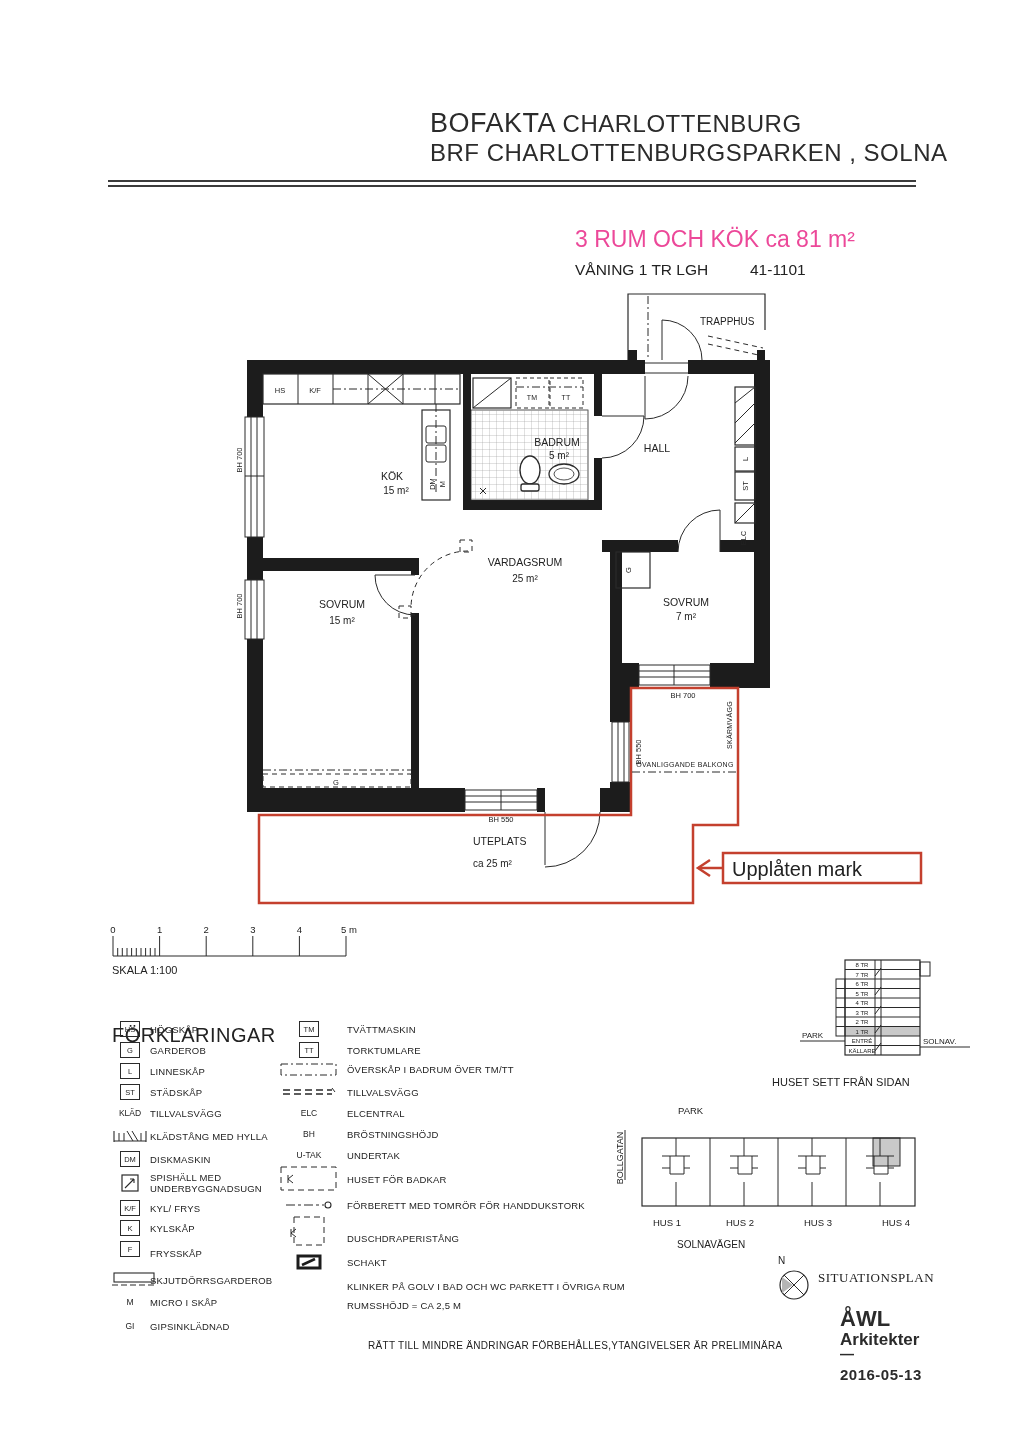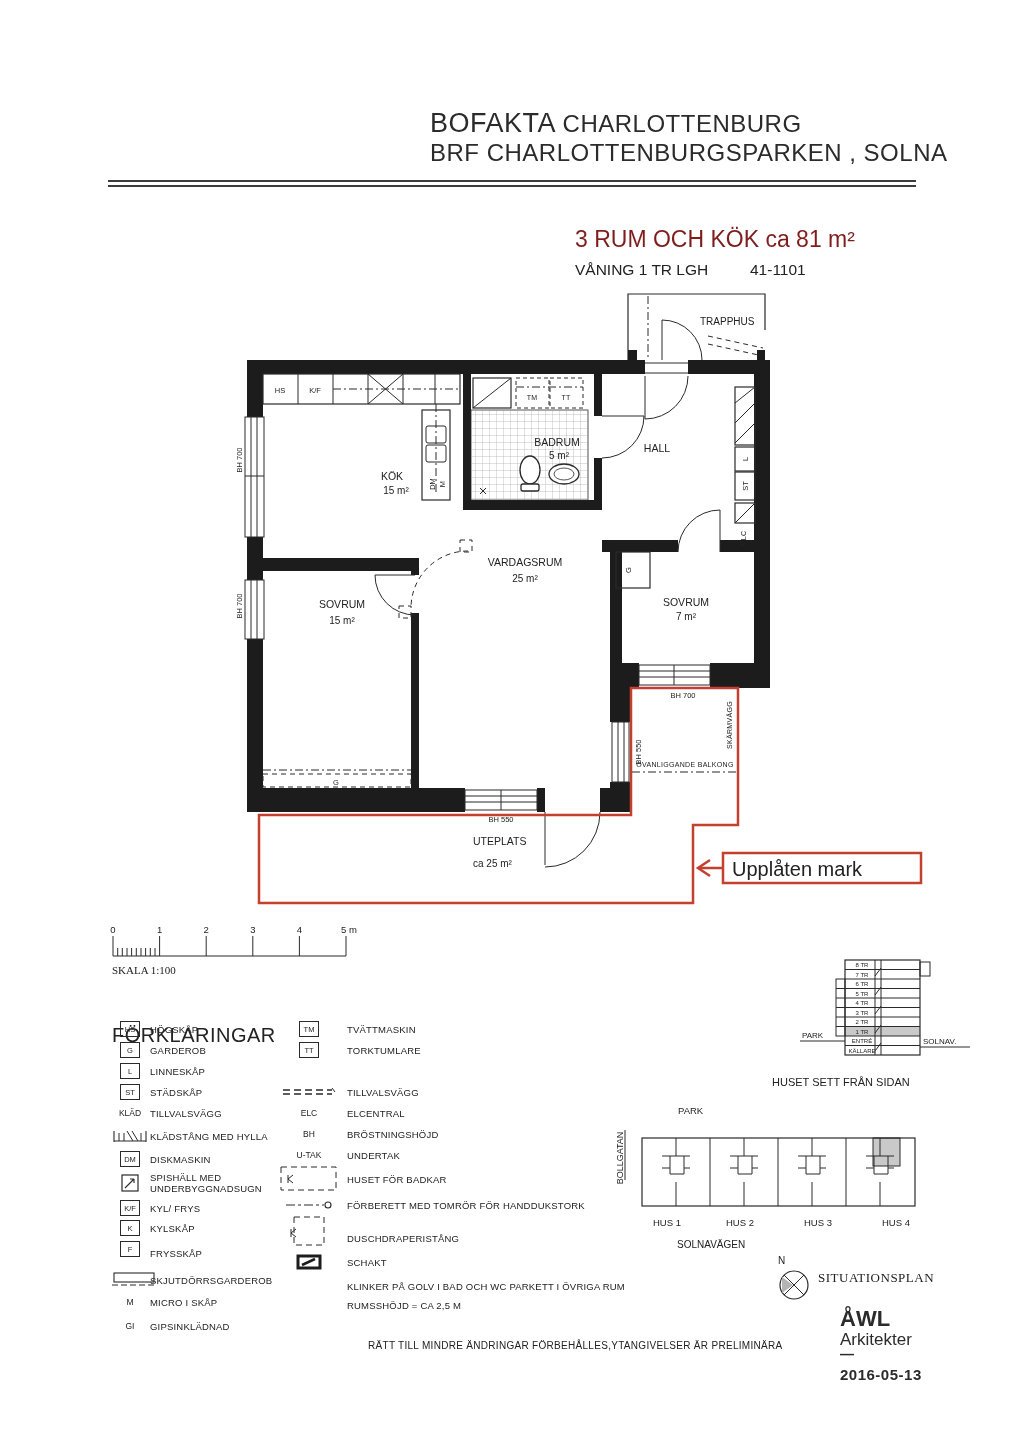--- a/index.html
+++ b/index.html
@@ -4,54 +4,54 @@
 <style>
   html,body{margin:0;padding:0;background:#e8e8e8;}
   .sheet{position:relative;width:1024px;height:1448px;background:#ffffff;overflow:hidden;
          font-family:"Liberation Sans",sans-serif;color:#1d1d1d;}
   .abs{position:absolute;}
   
   .hdr-line1{font-size:27px;letter-spacing:.5px;color:#2b2b2b;white-space:nowrap;}
   .hdr-line1 .proj{font-size:24px;}
   .hdr-line2{font-size:24px;letter-spacing:.5px;color:#2b2b2b;white-space:nowrap;}
   .rule{border-top:2px solid #3c3c3c;border-bottom:2px solid #3c3c3c;height:3px;}
-  .apt-title{font-size:23px;color:#7f1d1d;white-space:nowrap;}
+  .apt-title{font-size:23px;color:#ec4899;white-space:nowrap;}
   .apt-sub{font-size:15.5px;color:#222;white-space:nowrap;}
   
   svg text{fill:#222;}
   .thin{fill:none;stroke:#2a2a2a;stroke-width:1.2;}
   .thin2{fill:none;stroke:#2a2a2a;stroke-width:1;}
   .wall{fill:#1c1c1c;}
   .dashdot{fill:none;stroke:#2a2a2a;stroke-width:1;stroke-dasharray:8 3 2 3;}
   .dashed{fill:none;stroke:#2a2a2a;stroke-width:1;stroke-dasharray:5 4;}
   .redln{fill:none;stroke:#c4402e;stroke-width:2.5;}
   .rm{font-size:10.5px;text-anchor:middle;}
   .rm2{font-size:10px;text-anchor:middle;}
   .ann{font-size:7.5px;text-anchor:middle;}
   .ann2{font-size:7px;text-anchor:middle;letter-spacing:.3px;}
   .cab{font-size:7.5px;text-anchor:middle;}
   .upl{font-size:20px;fill:#222;}
   
-  .skala{font-size:11px;color:#222;font-family:Liberation Serif, serif;}
+  .skala{font-size:11px;color:#222;}
   .leg-title{font-size:20px;letter-spacing:.5px;color:#222;margin-top:36px;}
   .lrow{position:absolute;left:112px;width:200px;height:20px;}
   .rrow{position:absolute;left:278px;width:480px;height:20px;}
   .sym{position:absolute;left:0;top:0;bottom:0;width:36px;display:flex;align-items:center;justify-content:center;}
   .rrow .sym{width:62px;}
   .bx{border:1.6px solid #2a2a2a;min-width:12px;height:13px;padding:1px 3px 0 3px;display:flex;
       align-items:center;justify-content:center;font-size:7.5px;color:#222;}
   .tsym{font-size:8.5px;color:#222;}
   .lab{position:absolute;left:38px;top:50%;transform:translateY(-50%);font-size:9.5px;color:#222;white-space:nowrap;letter-spacing:.2px;}
   .rrow .lab{left:69px;}
   .lab2{line-height:1.2;}
   
   .cap{font-size:11px;color:#222;white-space:nowrap;}
   .sit-cap{font-size:13px;color:#222;letter-spacing:.5px;}
   .awl1{font-size:22px;font-weight:bold;color:#2b2b2b;}
-  .awl2{font-size:17px;font-weight:normal;color:#2b2b2b;}
+  .awl2{font-size:17px;font-weight:bold;color:#2b2b2b;}
   .awl3{font-size:14px;font-weight:bold;color:#2b2b2b;}
   .awl4{font-size:15px;font-weight:bold;color:#2b2b2b;letter-spacing:.5px;}
   .disc{font-size:10px;color:#222;letter-spacing:.3px;white-space:nowrap;}
 </style>
 </head>
 <body>
 
 <div class="sheet">
 
   <div class="abs" style="left:430px;top:108px;">
@@ -360,20 +360,28 @@
       <span class="sym">
         <span class="bx">TM</span>
       </span>
       <span class="lab">TVÄTTMASKIN</span>
     </div>
   <div class="rrow" style="top:1040px">
       <span class="sym">
         <span class="bx">TT</span>
       </span>
       <span class="lab">TORKTUMLARE</span>
+    </div>
+  <div class="rrow" style="top:1059px">
+      <span class="sym">
+        <svg width="58" height="15">
+          <rect x="1" y="2" width="55" height="11" fill="none" stroke="#2a2a2a" stroke-width="1" stroke-dasharray="7 3 2 3"></rect>
+        </svg>
+      </span>
+      <span class="lab">ÖVERSKÅP I BADRUM ÖVER TM/TT</span>
     </div>
   <div class="rrow" style="top:1082px">
       <span class="sym">
         <svg width="54" height="10">
           <line x1="1" y1="3" x2="50" y2="3" stroke="#2a2a2a" stroke-width="1.4" stroke-dasharray="7 4"></line>
           <line x1="1" y1="7" x2="50" y2="7" stroke="#2a2a2a" stroke-width="1.4" stroke-dasharray="7 4"></line>
           <line x1="50" y1="1" x2="53" y2="5" stroke="#2a2a2a" stroke-width="1"></line>
         </svg>
       </span>
       <span class="lab">TILLVALSVÄGG</span>

